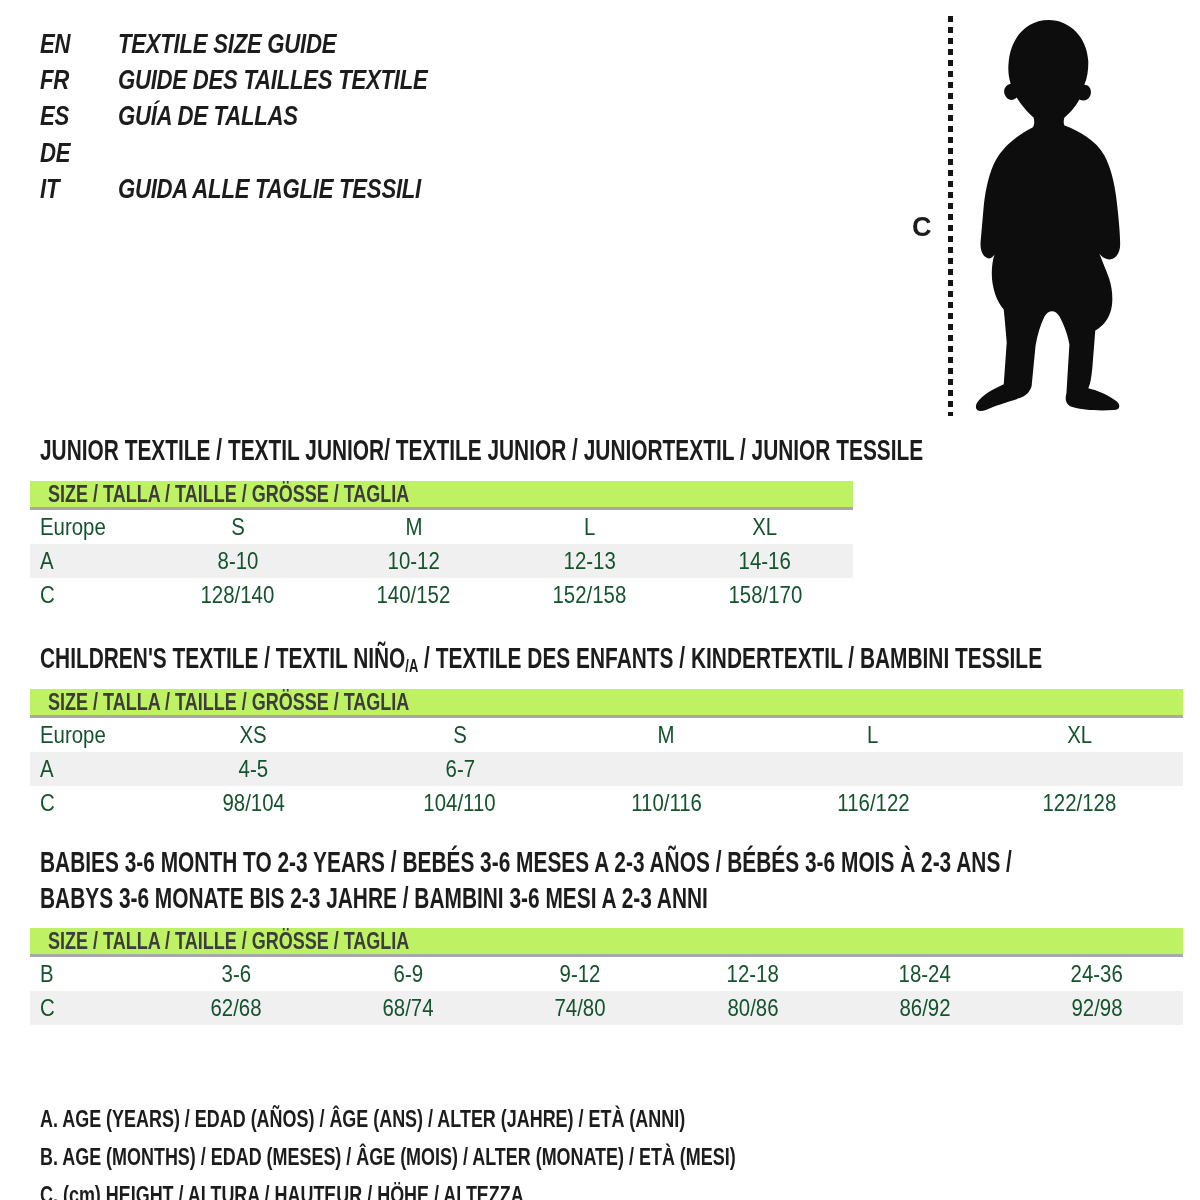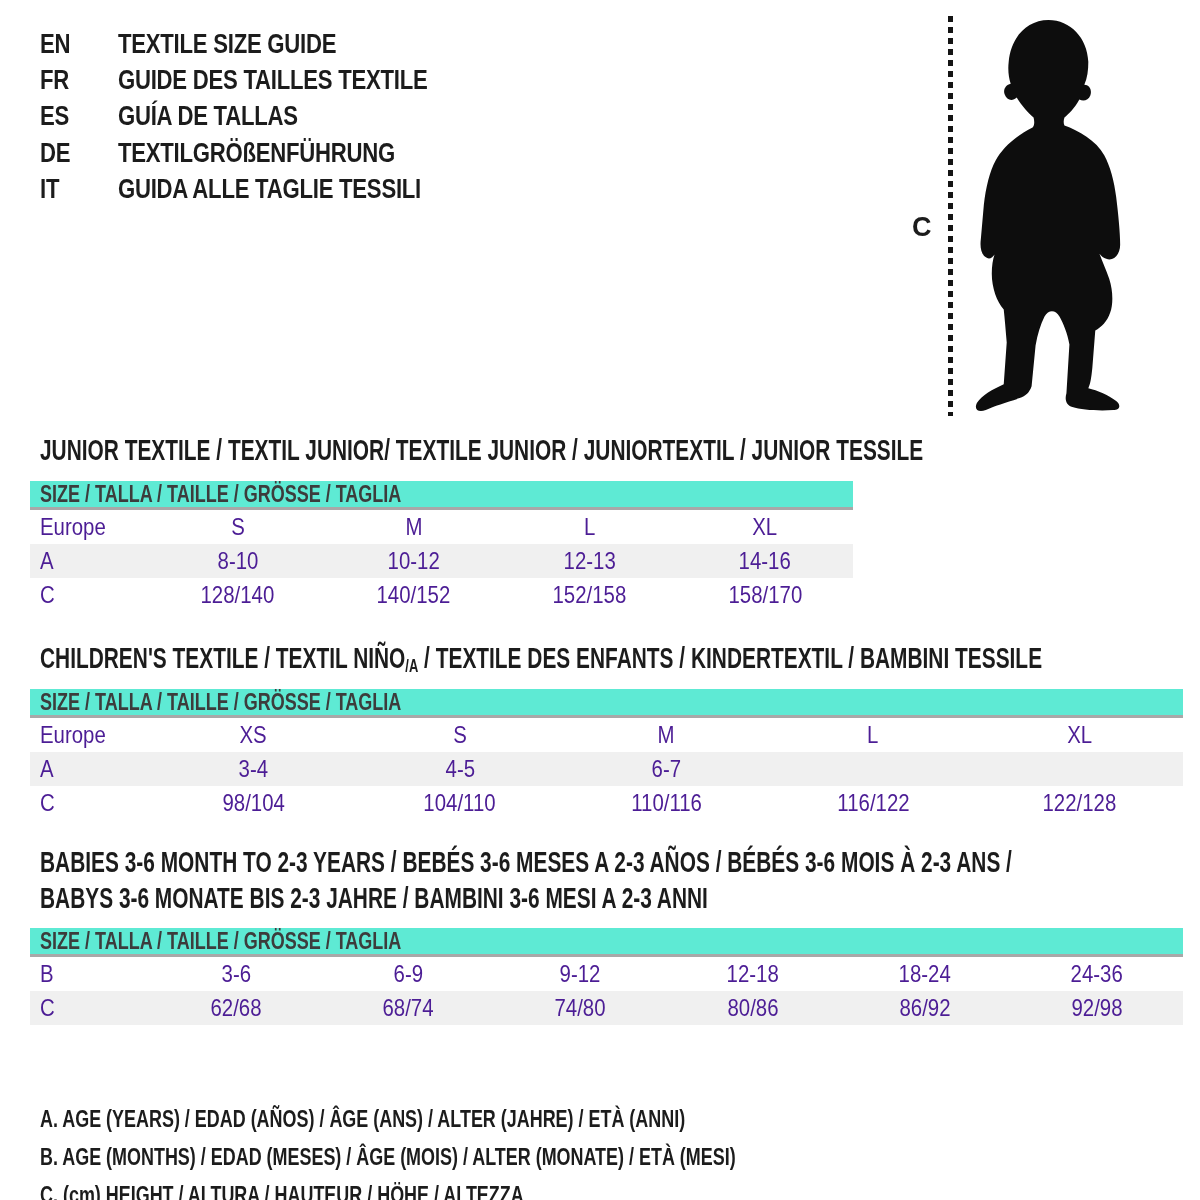--- a/index.html
+++ b/index.html
@@ -12,44 +12,44 @@
   .sx72 { transform:scaleX(0.72); transform-origin:0 50%; }
   .sx75 { transform:scaleX(0.75); transform-origin:0 50%; }
   .sx78 { transform:scaleX(0.78); transform-origin:0 50%; }
   .sx82 { transform:scaleX(0.82); transform-origin:0 50%; }
   .sx85 { transform:scaleX(0.85); transform-origin:0 50%; }
   .sx85c{ transform:scaleX(0.85); transform-origin:50% 50%; }
 
   
   .lang-block { position:absolute; left:40px; top:26px; }
   .lang-row { display:grid; grid-template-columns:78px auto; height:36.4px; align-items:center;
-              font-size:27px; font-weight:700; letter-spacing:-0.3px; }
+              font-size:27px; font-weight:700; letter-spacing:-0.3px;font-style:italic; }
 
   
   .measure-line { position:absolute; left:948px; top:16px; width:5px; height:400px;
                   background-image:repeating-linear-gradient(to bottom,#141414 0 6px,transparent 6px 11px); }
   .measure-label { position:absolute; left:912px; top:212px; font-size:27px; font-weight:700; }
   .toddler { position:absolute; left:958px; top:14px; width:185px; height:408px; }
 
   
   .heading { position:absolute; left:40px; font-size:29px; font-weight:700; line-height:36px; }
   .heading-junior   { top:432px; }
   .heading-children { top:640px; }
   .heading-babies   { top:844px; }
   .sub-a { font-size:0.62em; vertical-align:-0.25em; }
 
   
   .stable { position:absolute; left:30px; background:#fff; }
   .table-junior   { top:481px; width:823px; }
   .table-children { top:689px; width:1153px; }
   .table-babies   { top:928px; width:1153px; }
-  .size-bar { height:29px; background:#5eead4; border-bottom:3px solid #a8a8a8;
-              font-size:24px; font-weight:700; color:#3c3c3c; padding-left:10px;
+  .size-bar { height:29px; background:#bef264; border-bottom:3px solid #a8a8a8;
+              font-size:24px; font-weight:700; color:#3c3c3c; padding-left:18px;
               display:flex; align-items:center; }
-  .trow { display:grid; height:34px; align-items:center; font-size:24px; font-weight:400; color:#4c1d95; }
+  .trow { display:grid; height:34px; align-items:center; font-size:24px; font-weight:400; color:#14532d; }
   .trow.shaded { background:#f0f0f0; }
   .tcell { text-align:center; }
   .tcell.label { text-align:left; padding-left:10px; }
 
   
   .footnotes { position:absolute; left:40px; top:1100px; }
   .footnote-line { height:38px; display:flex; align-items:center; font-size:23px; font-weight:700; }
 </style>
 </head>
 <body>
@@ -64,21 +64,20 @@
       <div class="lang-row">
         <div class=""><span class="sx82">FR</span></div>
         <div class=""><span class="sx82">GUIDE DES TAILLES TEXTILE</span></div>
       </div>
       <div class="lang-row">
         <div class=""><span class="sx82">ES</span></div>
         <div class=""><span class="sx82">GUÍA DE TALLAS</span></div>
       </div>
       <div class="lang-row">
         <div class=""><span class="sx82">DE</span></div>
-        <div class=""><span class="sx82">TEXTILGRÖßENFÜHRUNG</span></div>
       </div>
       <div class="lang-row">
         <div class=""><span class="sx82">IT</span></div>
         <div class=""><span class="sx82">GUIDA ALLE TAGLIE TESSILI</span></div>
       </div>
     </div>
 
   <div class="measure-line"></div>
   <div class="measure-label">C</div>
   <svg class="toddler" viewBox="0 0 180 410" aria-hidden="true">
@@ -150,21 +149,20 @@
         <div class="trow" style="grid-template-columns: 120px repeat(5, 1fr);">
           <div class="tcell label"><span class="sx85">Europe</span></div>
           <div class="tcell"><span class="sx85c">XS</span></div>
           <div class="tcell"><span class="sx85c">S</span></div>
           <div class="tcell"><span class="sx85c">M</span></div>
           <div class="tcell"><span class="sx85c">L</span></div>
           <div class="tcell"><span class="sx85c">XL</span></div>
         </div>
         <div class="trow shaded" style="grid-template-columns: 120px repeat(5, 1fr);">
           <div class="tcell label"><span class="sx85">A</span></div>
-          <div class="tcell"><span class="sx85c">3-4</span></div>
           <div class="tcell"><span class="sx85c">4-5</span></div>
           <div class="tcell"><span class="sx85c">6-7</span></div>
         </div>
         <div class="trow" style="grid-template-columns: 120px repeat(5, 1fr);">
           <div class="tcell label"><span class="sx85">C</span></div>
           <div class="tcell"><span class="sx85c">98/104</span></div>
           <div class="tcell"><span class="sx85c">104/110</span></div>
           <div class="tcell"><span class="sx85c">110/116</span></div>
           <div class="tcell"><span class="sx85c">116/122</span></div>
           <div class="tcell"><span class="sx85c">122/128</span></div>

